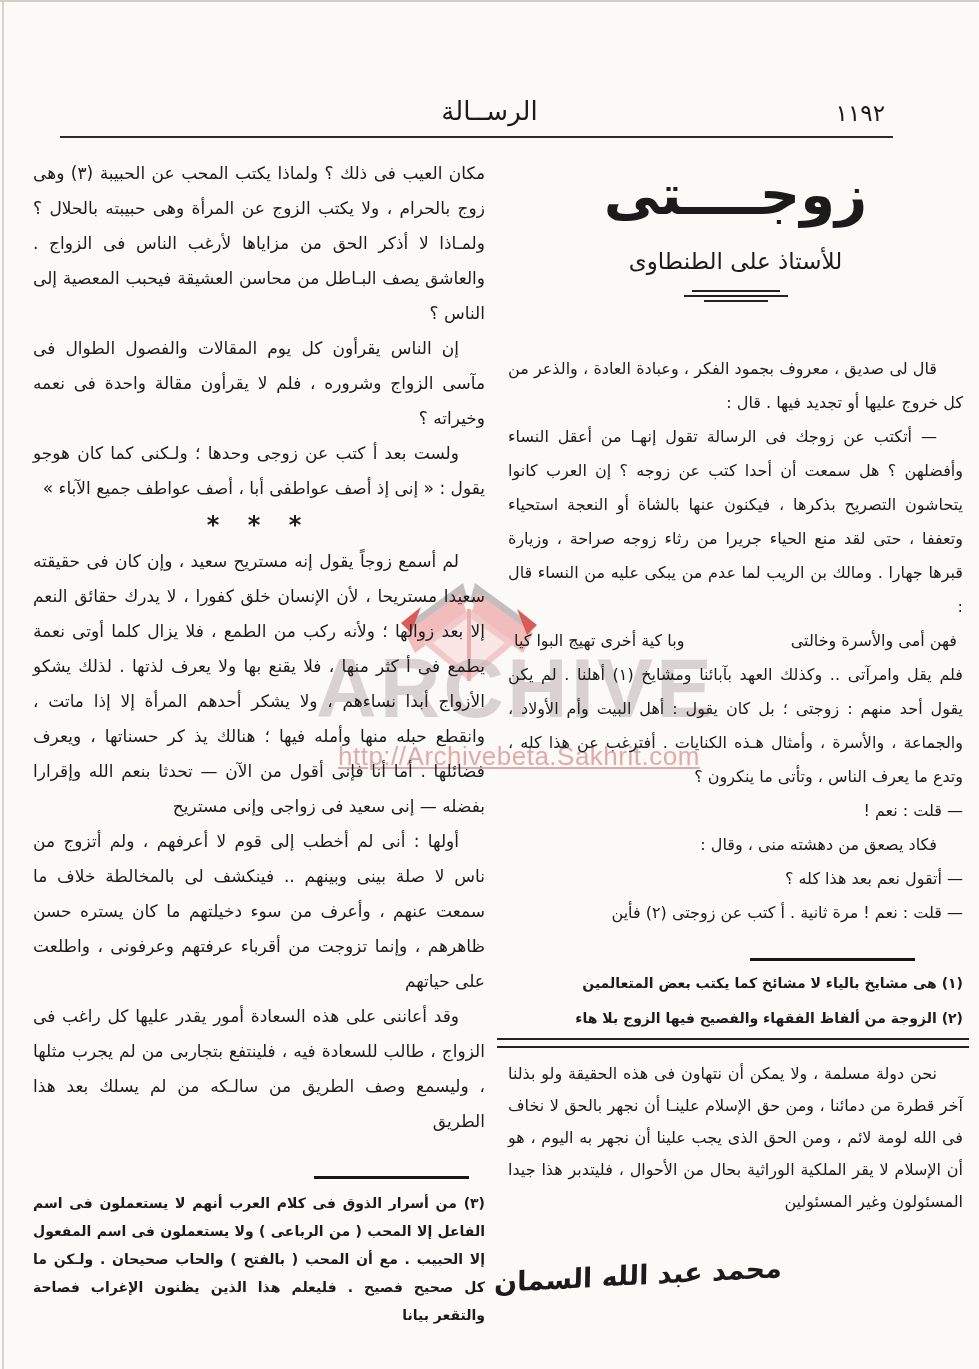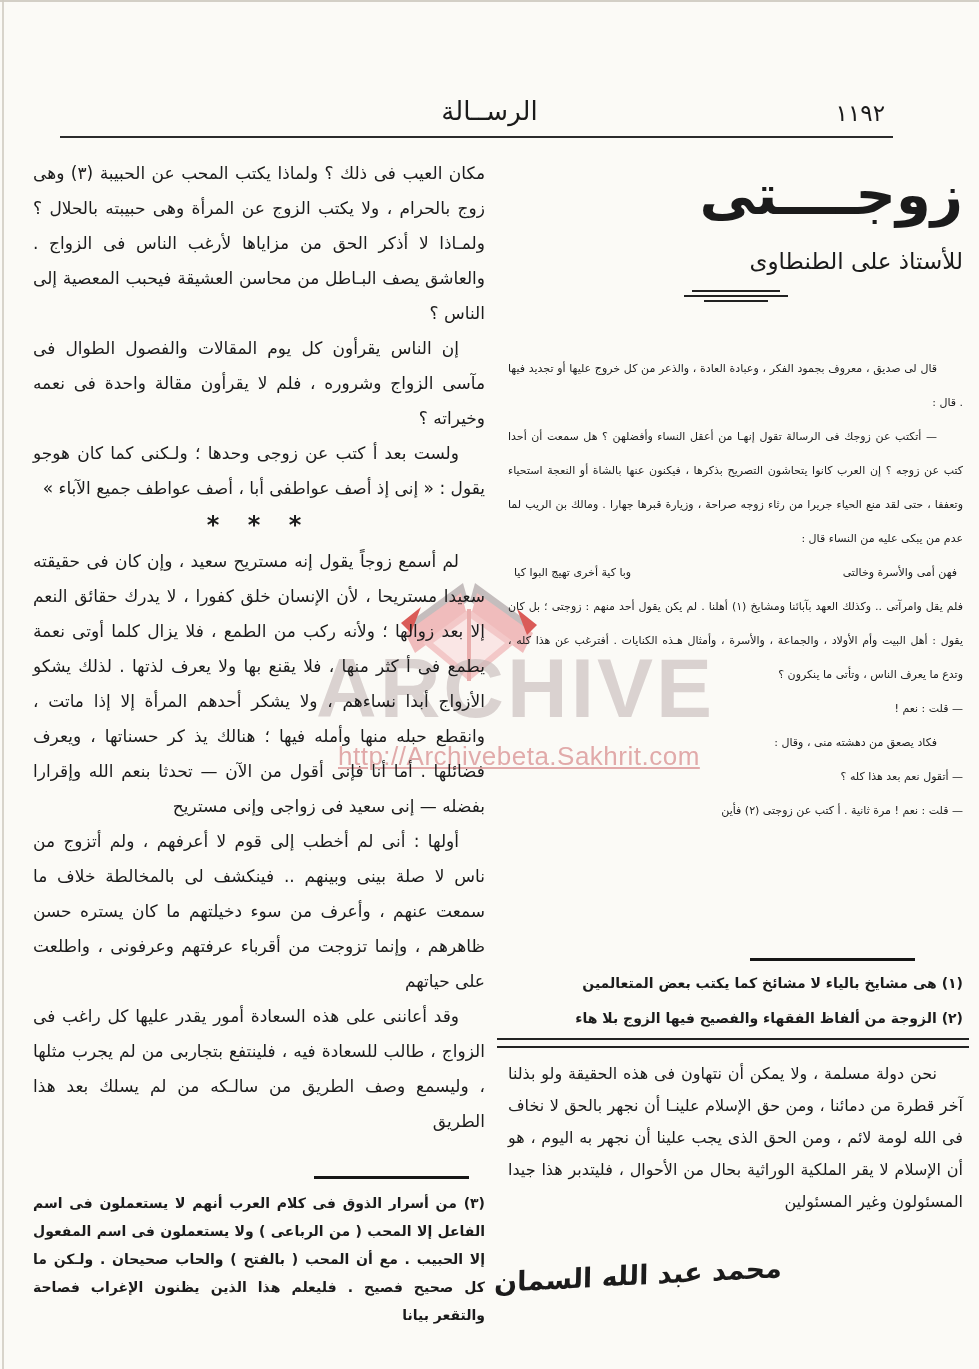--- a/index.html
+++ b/index.html
@@ -23,31 +23,31 @@
     font-size:84px;font-weight:bold;letter-spacing:3px;line-height:1;
     color:#c3b6b6;opacity:.58;direction:ltr;
   }
   .wm-url{
     top:741px;left:338px;font-family:"Liberation Sans",sans-serif;
     font-size:26px;color:#dd9d9d;opacity:.85;direction:ltr;letter-spacing:.5px;text-decoration:underline;
   }
   .wm-book{top:573px;left:401px;width:136px;height:112px;opacity:.95;}
 
   
-  .rc-head{position:absolute;top:164px;left:508px;width:455px;text-align:right;z-index:2;}
+  .rc-head{position:absolute;top:164px;left:508px;width:455px;text-align:center;z-index:2;}
   .art-title{font-size:56px;font-weight:bold;line-height:1.1;}
   .art-byline{font-size:23px;margin-top:22px;}
   .byline-div{margin:16px auto 0;width:104px;}
   .byline-div i{display:block;background:#222;}
   .byline-div .l1{width:88px;height:2px;margin:0 auto;}
   .byline-div .l2{width:104px;height:2px;margin:3px auto 0;}
   .byline-div .l3{width:64px;height:2px;margin:3px auto 0;}
 
   .rc-body{position:absolute;top:352px;left:508px;width:455px;z-index:2;
-           font-size:11px;line-height:34px;text-align:justify;}
+           font-size:16px;line-height:34px;text-align:justify;}
   .rc-body p{margin:0;}
   .indent{text-indent:26px;}
   .verse{display:flex;justify-content:space-between;padding:0 6px;}
   .verse span{white-space:nowrap;}
 
   .fn-block{position:absolute;left:508px;width:455px;z-index:3;background:#fbfaf6;}
   #rc-fn{top:958px;}
   .fn-rule{width:165px;height:3px;background:#161616;margin-left:auto;margin-right:48px;}
   .fn-text{font-size:14px;font-weight:bold;line-height:26px;text-align:right;margin:9px 0 0;}
 

